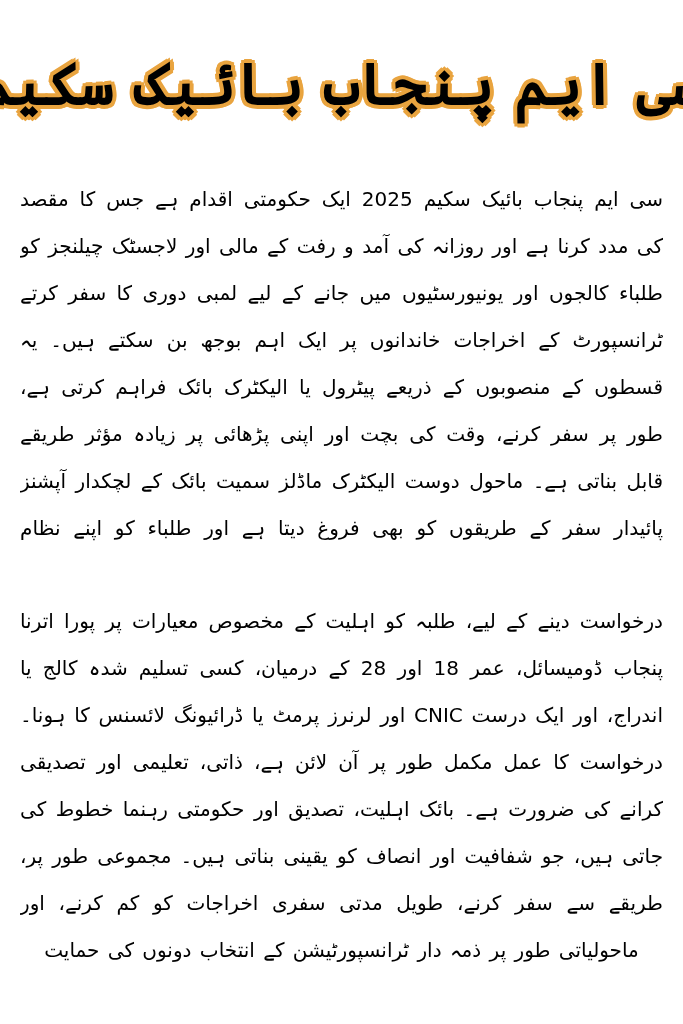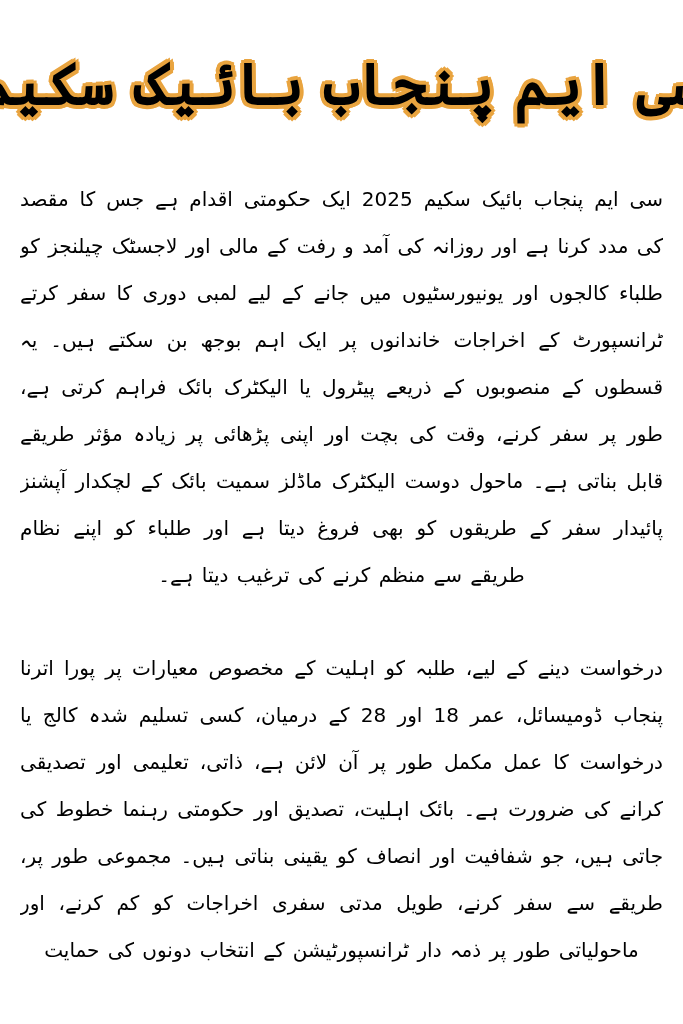--- a/index.html
+++ b/index.html
@@ -73,26 +73,26 @@
 
   <div class="para para-1">
     <div class="line">سی ایم پنجاب بائیک سکیم 2025 ایک حکومتی اقدام ہے جس کا مقصد پنجاب کے ہونہار طلباء</div>
     <div class="line">کی مدد کرنا ہے اور روزانہ کی آمد و رفت کے مالی اور لاجسٹک چیلنجز کو کم کرنا ہے۔ بہت سے</div>
     <div class="line">طلباء کالجوں اور یونیورسٹیوں میں جانے کے لیے لمبی دوری کا سفر کرتے ہیں، اور پبلک</div>
     <div class="line">ٹرانسپورٹ کے اخراجات خاندانوں پر ایک اہم بوجھ بن سکتے ہیں۔ یہ اسکیم اہل طلباء کو سستی</div>
     <div class="line">قسطوں کے منصوبوں کے ذریعے پیٹرول یا الیکٹرک بائک فراہم کرتی ہے، جس سے وہ آزادانہ</div>
     <div class="line">طور پر سفر کرنے، وقت کی بچت اور اپنی پڑھائی پر زیادہ مؤثر طریقے سے توجہ مرکوز کرنے کے</div>
     <div class="line">قابل بناتی ہے۔ ماحول دوست الیکٹرک ماڈلز سمیت بائک کے لچکدار آپشنز پیش کر کے، یہ پہل</div>
     <div class="line">پائیدار سفر کے طریقوں کو بھی فروغ دیتا ہے اور طلباء کو اپنے نظام الاوقات کو زیادہ موثر</div>
-    <div class="line center">طریقے سے منظم کرنے کی ترغیب دیتا ہے۔</div>
   </div>
 
   <div class="para para-2">
     <div class="line">درخواست دینے کے لیے، طلبہ کو اہلیت کے مخصوص معیارات پر پورا اترنا چاہیے، بشمول</div>
     <div class="line">پنجاب ڈومیسائل، عمر 18 اور 28 کے درمیان، کسی تسلیم شدہ کالج یا یونیورسٹی میں</div>
+    <div class="line">اندراج، اور ایک درست CNIC اور لرنرز پرمٹ یا ڈرائیونگ لائسنس کا ہونا۔</div>
     <div class="line">درخواست کا عمل مکمل طور پر آن لائن ہے، ذاتی، تعلیمی اور تصدیقی دستاویزات جمع</div>
     <div class="line">کرانے کی ضرورت ہے۔ بائک اہلیت، تصدیق اور حکومتی رہنما خطوط کی بنیاد پر الاٹ کی</div>
     <div class="line">جاتی ہیں، جو شفافیت اور انصاف کو یقینی بناتی ہیں۔ مجموعی طور پر، یہ اسکیم طلباء کو محفوظ</div>
     <div class="line">طریقے سے سفر کرنے، طویل مدتی سفری اخراجات کو کم کرنے، اور تعلیمی کارکردگی اور</div>
     <div class="line center">ماحولیاتی طور پر ذمہ دار ٹرانسپورٹیشن کے انتخاب دونوں کی حمایت کرتی ہے۔</div>
   </div>
 
 </div>
 
 </body></html>

